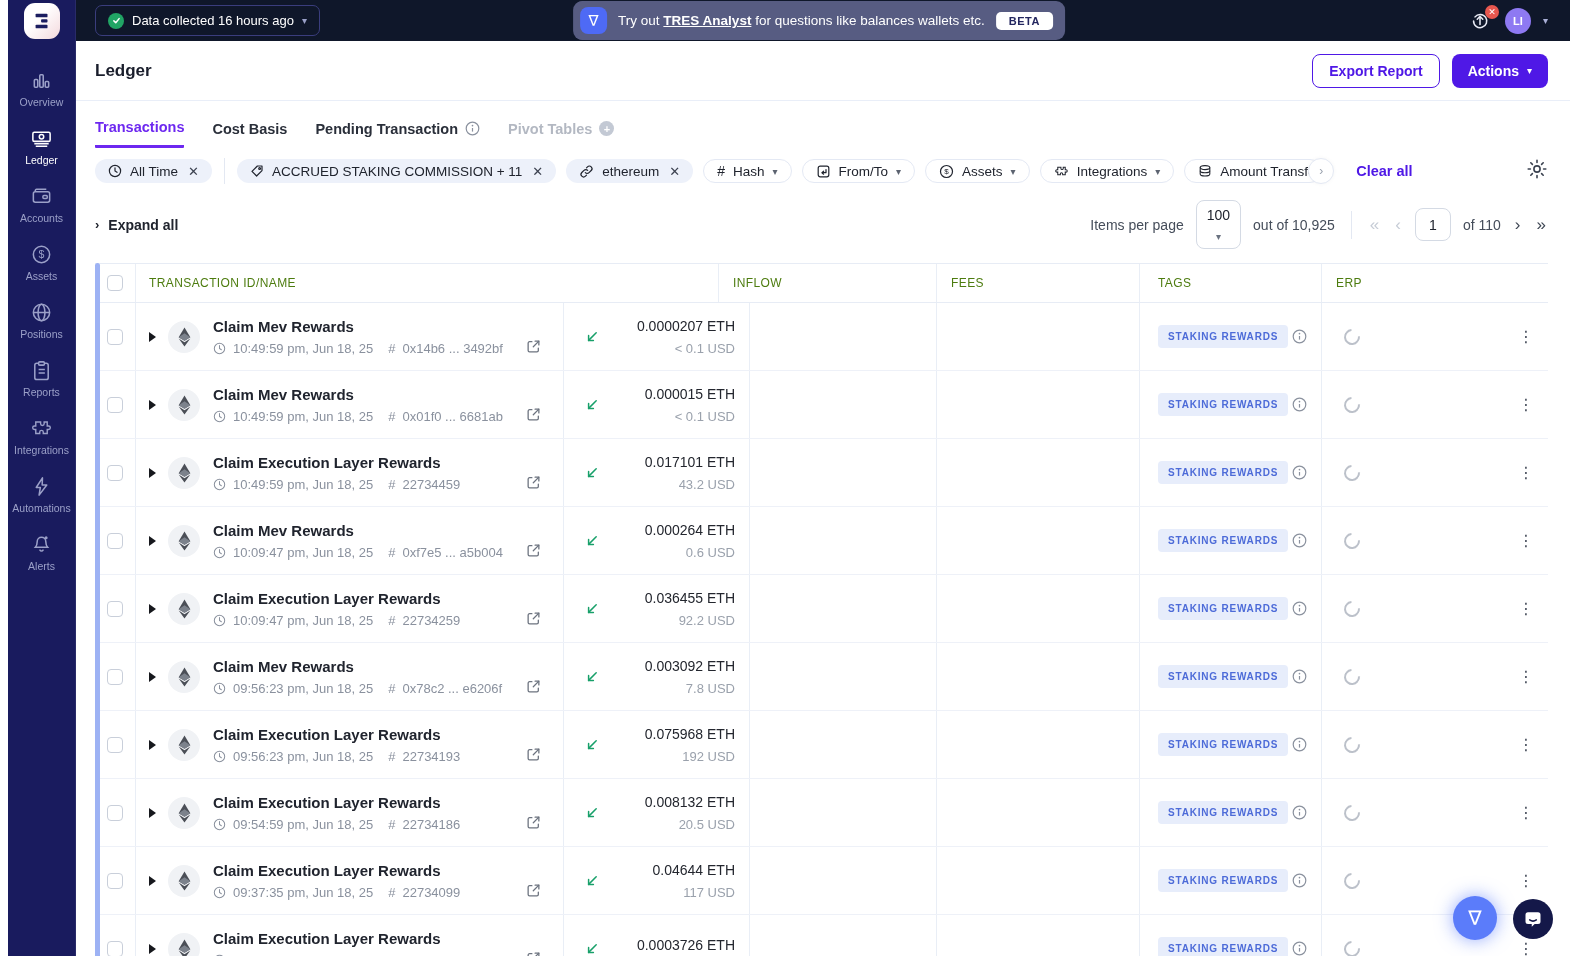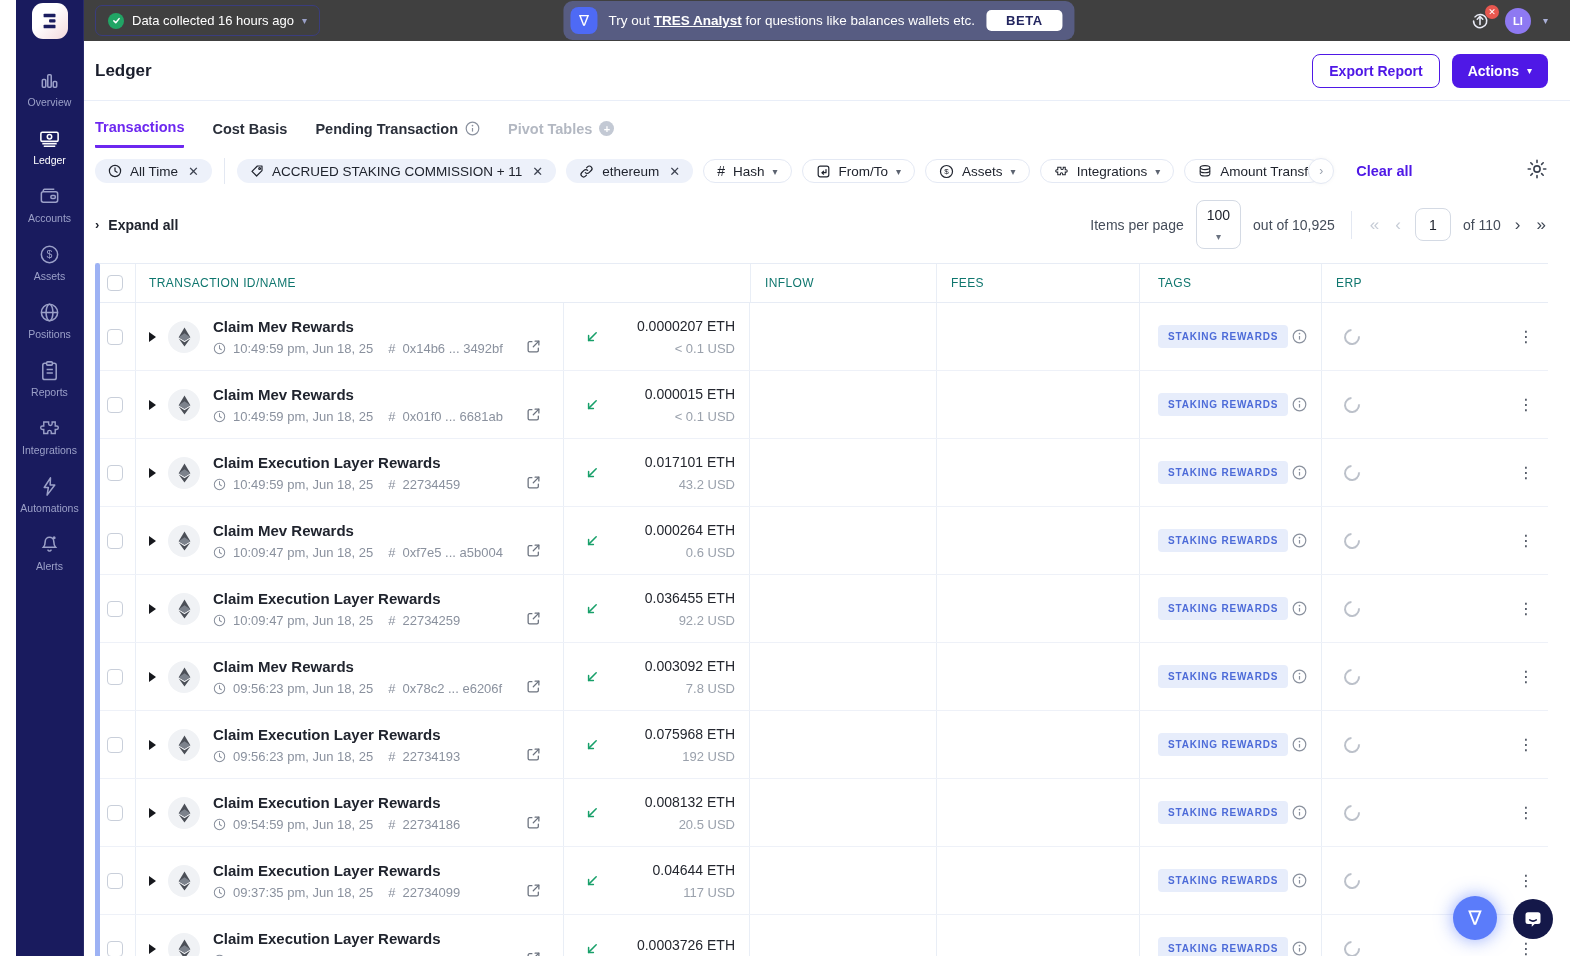--- a/index.html
+++ b/index.html
@@ -1,48 +1,48 @@
 <!DOCTYPE html>
 <html><head>
 <meta charset="utf-8">
 <style>
   * { margin:0; padding:0; box-sizing:border-box; }
   html,body { width:1570px; height:956px; overflow:hidden; background:#fff;
     font-family:"Liberation Sans","DejaVu Sans",sans-serif; }
 
   
-  .topbar { position:fixed; left:68px; top:0; right:0; height:41px; background:#404040;
+  .topbar { position:fixed; left:68px; top:0; right:0; height:41px; background:#0f172a;
     display:flex; align-items:center; z-index:30; }
   .data-pill { margin-left:27px; display:flex; align-items:center; gap:8px; height:31px;
     padding:0 12px; border:1px solid #3a3d7d; border-radius:7px; cursor:pointer; }
   .data-pill .okdot { width:16px; height:16px; border-radius:50%; background:#21a565;
     display:flex; align-items:center; justify-content:center; }
   .data-pill .txt { color:#fff; font-size:13px; }
   .data-pill .chev { color:#9aa0c8; font-size:10px; }
   .banner { position:absolute; left:50%; transform:translateX(-50%); top:1px; height:39px;
     background:#575c82; border-radius:9px; display:flex; align-items:center; gap:11px;
     padding:0 12px 0 7px; cursor:pointer; }
   .banner .nabla-sq { width:27px; height:27px; border-radius:8px; background:#4e6af5;
     color:#fff; display:flex; align-items:center; justify-content:center; font-size:15px; }
   .banner .btxt { color:#fff; font-size:13.5px; white-space:nowrap; }
   .banner .btxt b { text-decoration:underline; }
-  .banner .beta { background:#fff; color:#23265f; font-size:13px; font-weight:bold;
-    padding:3px 20px; border-radius:5px; letter-spacing:.5px; }
+  .banner .beta { background:#fff; color:#23265f; font-size:11px; font-weight:bold;
+    padding:3px 13px; border-radius:5px; letter-spacing:.5px; }
   .top-right { margin-left:auto; display:flex; align-items:center; gap:12px; margin-right:22px; }
   .syncwrap { position:relative; width:24px; height:24px; cursor:pointer; }
   .syncwrap .badge { position:absolute; top:-4px; right:-6px; width:14px; height:14px;
     border-radius:50%; background:#e8574f; color:#fff; font-size:9px; display:flex;
     align-items:center; justify-content:center; font-weight:bold; }
   .avatar { width:26px; height:26px; border-radius:50%; background:#8e79f2; color:#fff;
     font-size:11px; font-weight:bold; display:flex; align-items:center; justify-content:center;
     cursor:pointer; }
   .av-chev { color:#aab0d8; font-size:10px; cursor:pointer; }
 
   
-  .sidebar { position:fixed; left:16px; top:0; bottom:0; width:68px; background:#191b5e;
+  .sidebar { position:fixed; left:8px; top:0; bottom:0; width:68px; background:#191b5e;
     z-index:40; display:flex; flex-direction:column; align-items:center;
     border-right:1px solid rgba(255,255,255,.07); }
   .logo { width:36px; height:36px; margin-top:3px; border-radius:11px;
     background:linear-gradient(135deg,#ffffff 40%,#f3d9dd); display:flex; align-items:center;
     justify-content:center; cursor:pointer; }
   .nav { margin-top:24px; display:flex; flex-direction:column; gap:7px; width:100%; }
   .nav-item { display:flex; flex-direction:column; align-items:center; gap:4px; color:#9ba0c8;
     cursor:pointer; padding:6px 0; }
   .nav-item.active { color:#ffffff; }
   .nav-item .nlabel { font-size:10.5px; }
@@ -111,21 +111,21 @@
   .trow { display:flex; align-items:stretch; border-bottom:1px solid #eef1f8; height:68px; }
   .thead { height:40px; border-top:1px solid #e7ecf5; border-bottom:1px solid #e7ecf5; }
   .cell { display:flex; align-items:center; }
   .col-check { width:40px; justify-content:center; }
   .col-name { flex:1; border-left:1px solid #e9eef6; padding-left:13px; }
   .col-inflow { width:186px; border-left:1px solid #e9eef6; }
   .col-outflow { width:187px; border-left:1px solid #e9eef6; }
   .col-fees { width:183px; border-left:1px solid #e9eef6; }
   .col-tags { width:182px; border-left:1px solid #e9eef6; padding:0 14px 0 18px;margin-left:20px; }
   .col-erp { width:227px; border-left:1px solid #e9eef6; padding-left:22px; position:relative; }
-  .thead .hlabel { font-size:12px; color:#0f766e; letter-spacing:.4px; font-weight:500; }
+  .thead .hlabel { font-size:12px; color:#4d7c0f; letter-spacing:.4px; font-weight:500; }
   .checkbox { width:16px; height:16px; border:1.5px solid #c9cfda; border-radius:4px;
     background:#fff; cursor:pointer; }
   .expand-tri { width:0; height:0; border-left:7px solid #16181d; border-top:5px solid transparent;
     border-bottom:5px solid transparent; margin-right:12px; cursor:pointer; flex:none; }
   .eth-badge { width:32px; height:32px; border-radius:50%; background:#f0f2f5; display:flex;
     align-items:center; justify-content:center; margin-right:13px; flex:none; }
   .namecol-inner { display:flex; align-items:center; width:100%; }
   .nametext { flex:1; min-width:0; }
   .tx-name { font-size:15px; font-weight:600; color:#20242e; margin-bottom:6px; }
   .tx-meta { display:flex; align-items:center; gap:7px; font-size:13px; color:#8a919e; }
@@ -398,21 +398,21 @@
     <div class="trow thead">
       <div class="cell col-check">
           <span class="checkbox"></span>
         </div>
       <div class="cell col-name">
           <span class="hlabel">TRANSACTION ID/NAME</span>
         </div>
       <div class="cell col-inflow" style="padding-left:14px;margin-left:18px;">
           <span class="hlabel">INFLOW</span>
         </div>
-      <div class="cell col-fees" style="padding-left:14px;">
+      <div class="cell col-fees" style="padding-left:14px;margin-left:32px;">
           <span class="hlabel">FEES</span>
         </div>
       <div class="cell col-tags">
           <span class="hlabel">TAGS</span>
         </div>
       <div class="cell col-erp" style="padding-left:14px;">
           <span class="hlabel">ERP</span>
         </div>
     </div>
 

